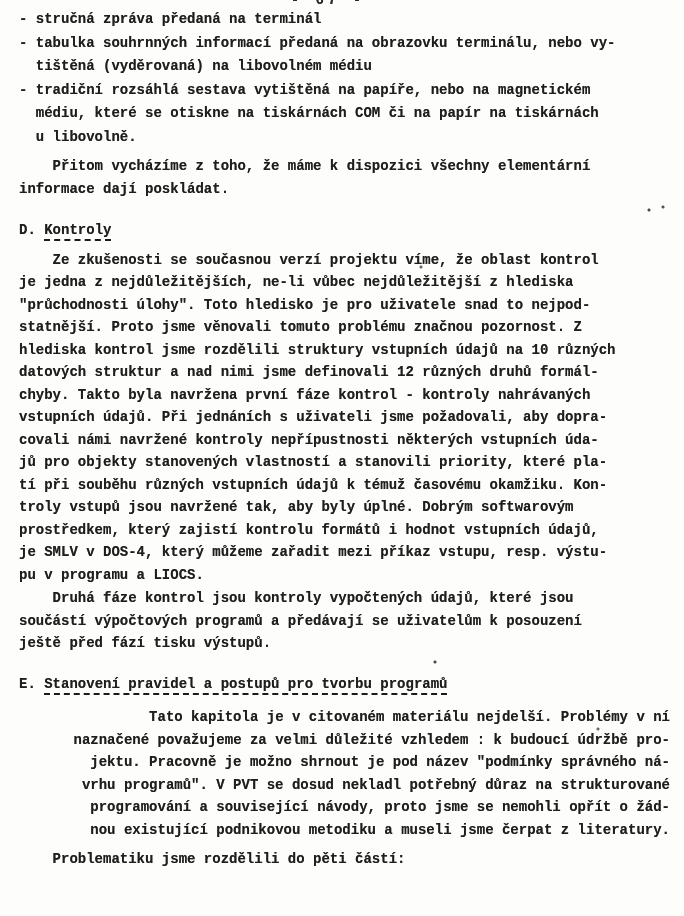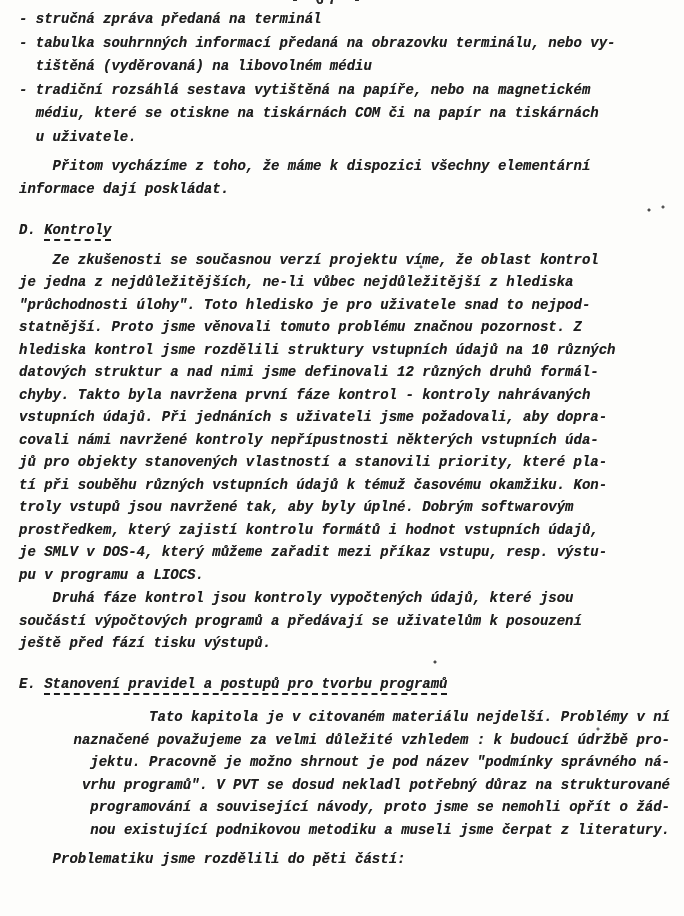--- a/index.html
+++ b/index.html
@@ -44,21 +44,20 @@
   }
   .content {
     position: relative;
     padding-left: 19px;
     padding-right: 14px;
   }
   .line {
     white-space: pre;
     line-height: 22.5px;
     height: 22.5px;
-    font-style: italic;
   }
   .bullets { margin-top: 8px; }
   .bullets .line { line-height: 23.5px; height: 23.5px; }
   .para-intro   { margin-top: 6px; }
   .heading-d    { margin-top: 19px; }
   .para-d       { margin-top: 7px; }
   .para-d2      { margin-top: 1px; }
   .heading-e    { margin-top: 18px; }
   .para-e       { margin-top: 11px; text-align: right; }
   .closing      { margin-top: 7px; }
@@ -77,21 +76,21 @@
   </div>
 
   <div class="content">
 
     <div class="bullets">
       <div class="line">- stručná zpráva předaná na terminál</div>
       <div class="line">- tabulka souhrnných informací předaná na obrazovku terminálu, nebo vy-</div>
       <div class="line">  tištěná (vyděrovaná) na libovolném médiu</div>
       <div class="line">- tradiční rozsáhlá sestava vytištěná na papíře, nebo na magnetickém</div>
       <div class="line">  médiu, které se otiskne na tiskárnách COM či na papír na tiskárnách</div>
-      <div class="line">  u uživatele.</div>
+      <div class="line">  u libovolně.</div>
     </div>
 
     <div class="para-intro">
       <div class="line">    Přitom vycházíme z toho, že máme k dispozici všechny elementární</div>
       <div class="line">informace dají poskládat.</div>
     </div>
 
     <div class="line heading heading-d"><span>D. </span><span class="title-underline">Kontroly</span></div>
 
     <div class="para-d">

